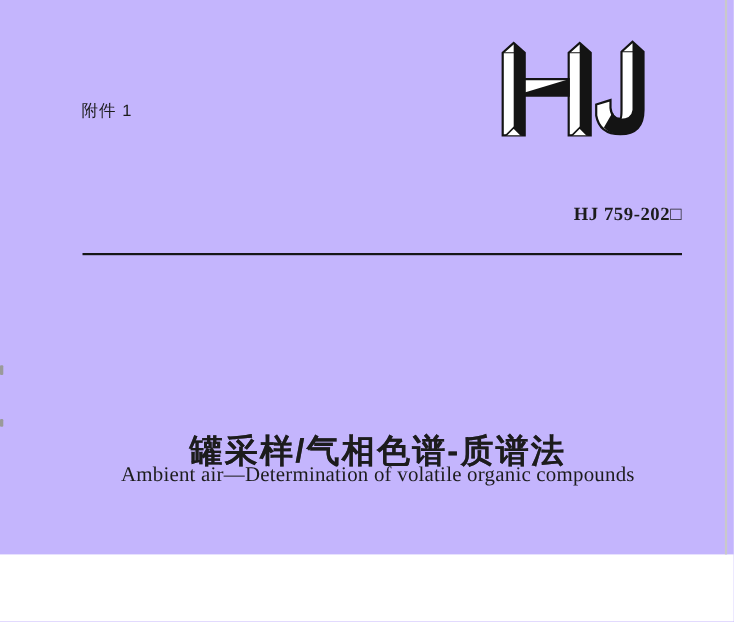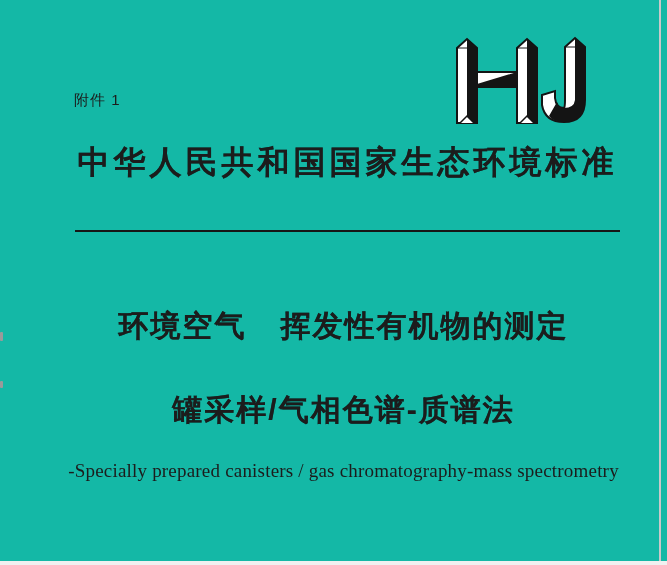--- a/index.html
+++ b/index.html
@@ -1,22 +1,22 @@
 <!DOCTYPE html>
 <html><head>
 <meta charset="utf-8">
 <style>
   html, body { margin: 0; padding: 0; }
   body { background: #ffffff; }
 
   .page {
     position: relative;
     width: 667px;
-    height: 565px;
-    background: #14b8a6;
+    height: 504px;
+    background: #c4b5fd;
     overflow: hidden;
     color: #1c1c1c;
     font-family: "Liberation Sans", sans-serif;
   }
 
   
   .scan-edge-right {
     position: absolute;
     left: 659px; top: 0;
     width: 2px; height: 565px;
@@ -140,34 +140,31 @@
     <polyline points="68,89 75,82 82,89" fill="#ffffff" stroke="#141414" stroke-width="1.5"></polyline>
 
     <polygon points="25,38 65,38 65,53 25,53" fill="#ffffff" stroke="#141414" stroke-width="2"></polygon>
     <polygon points="25,53 25,50 65,38 65,53" fill="#141414"></polygon>
 
     <path d="M113,13 L123,4 L133,13 L133,66 Q133,88 112,88 Q93,88 90,71 L90,61 L103,57 L103,64 Q104,74 112,74 Q113,73 113,66 Z" fill="#ffffff" stroke="#141414" stroke-width="2"></path>
     <path d="M123,4 L133,13 L133,66 Q133,88 112,88 Q102,88 97,82 L105,68 Q107,74 112,74 Q122,74 123,66 Z" fill="#141414"></path>
     <line x1="113" y1="13" x2="133" y2="13" stroke="#141414" stroke-width="1"></line>
   </svg>
 
-  <div class="heading">中华人民共和国国家生态环境标准</div>
 
+  <div class="docnum">HJ 759-202□</div>
 
 
   <div class="rule"></div>
 
-  <div class="center-col cn-title cn-line1">
-    <span>环境空气</span><span class="cn-gap"></span><span>挥发性有机物的测定</span>
-  </div>
 
   <div class="center-col cn-title cn-line2">罐采样/气相色谱-质谱法</div>
 
+  <div class="center-col en-title en-line1">Ambient air—Determination of volatile organic compounds</div>
 
-  <div class="center-col en-title en-line2">-Specially prepared canisters / gas chromatography-mass spectrometry</div>
 
 
   <div class="scan-edge-right"></div>
   <div class="scan-edge-bottom"></div>
   <div class="scan-speck s1"></div>
   <div class="scan-speck s2"></div>
 
 </div>
 
 </body></html>

